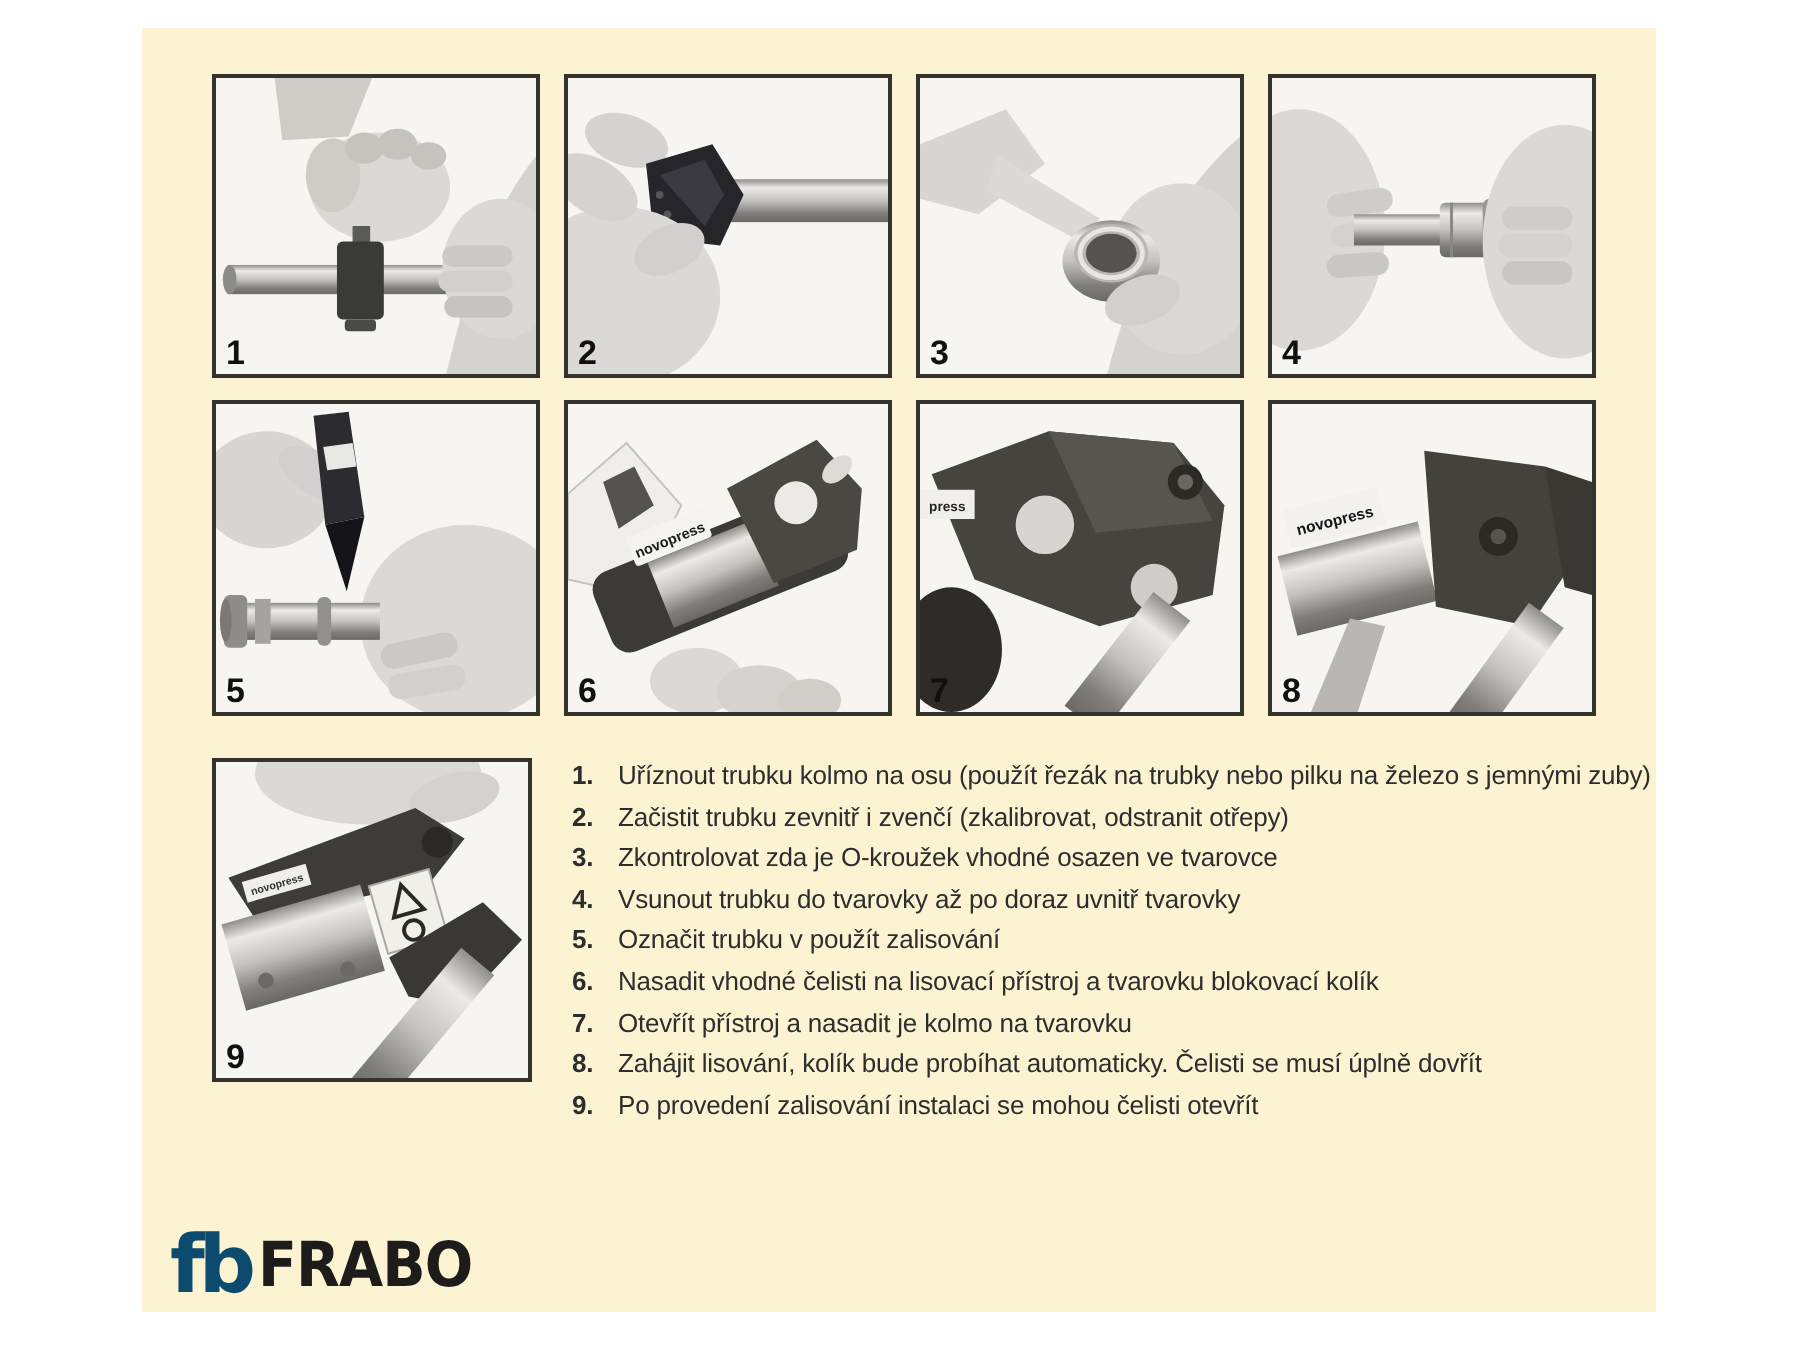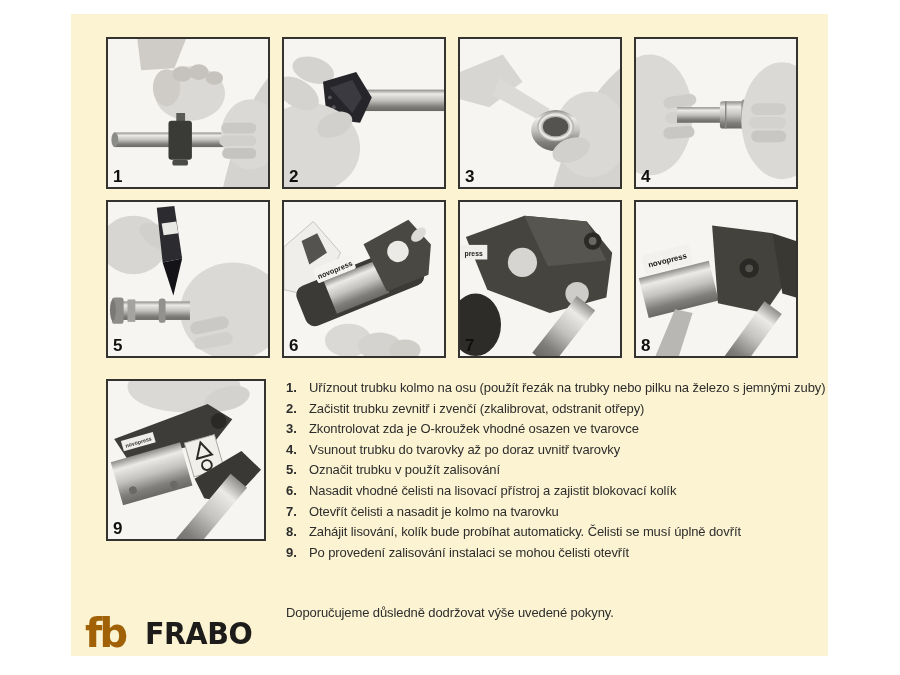--- a/index.html
+++ b/index.html
@@ -33,21 +33,21 @@
     position:absolute;left:215px;top:588px;width:540px;
     font-size:13px;line-height:22.5px;color:#2d2d2d;letter-spacing:-0.1px;
   }
   .logo{
     position:absolute;left:14px;top:596px;height:46px;
     display:flex;align-items:center;
   }
   .logo .mark{
     font-family:"DejaVu Sans", sans-serif;
     font-weight:bold;font-size:40px;line-height:1;
-    color:#a16207;letter-spacing:-3px;margin-right:20px;
+    color:#0c4a6e;letter-spacing:-3px;margin-right:4px;
   }
   .logo .name{
     font-family:"DejaVu Sans", sans-serif;
     font-weight:bold;font-size:31px;line-height:1;color:#1d1c1a;
     transform:scaleX(.92);transform-origin:left center;letter-spacing:-0.5px;
   }
 </style>
 </head>
 <body>
 
@@ -253,38 +253,37 @@
     <li>
         <span class="n">4.</span>
         <span class="t">Vsunout trubku do tvarovky až po doraz uvnitř tvarovky</span>
       </li>
     <li>
         <span class="n">5.</span>
         <span class="t">Označit trubku v použít zalisování</span>
       </li>
     <li>
         <span class="n">6.</span>
-        <span class="t">Nasadit vhodné čelisti na lisovací přístroj a zajistit blokovací kolík</span>
+        <span class="t">Nasadit vhodné čelisti na lisovací přístroj a tvarovku blokovací kolík</span>
       </li>
     <li>
         <span class="n">7.</span>
-        <span class="t">Otevřít čelisti a nasadit je kolmo na tvarovku</span>
+        <span class="t">Otevřít přístroj a nasadit je kolmo na tvarovku</span>
       </li>
     <li>
         <span class="n">8.</span>
         <span class="t">Zahájit lisování, kolík bude probíhat automaticky. Čelisti se musí úplně dovřít</span>
       </li>
     <li>
         <span class="n">9.</span>
         <span class="t">Po provedení zalisování instalaci se mohou čelisti otevřít</span>
       </li>
   </ol>
 
   <div class="footer-notes">
-    <div>Doporučujeme důsledně dodržovat výše uvedené pokyny.</div>
   </div>
 
   <div class="logo">
     <span class="mark">fb</span>
     <span class="name">FRABO</span>
   </div>
 
 </div>
 
 </body></html>

